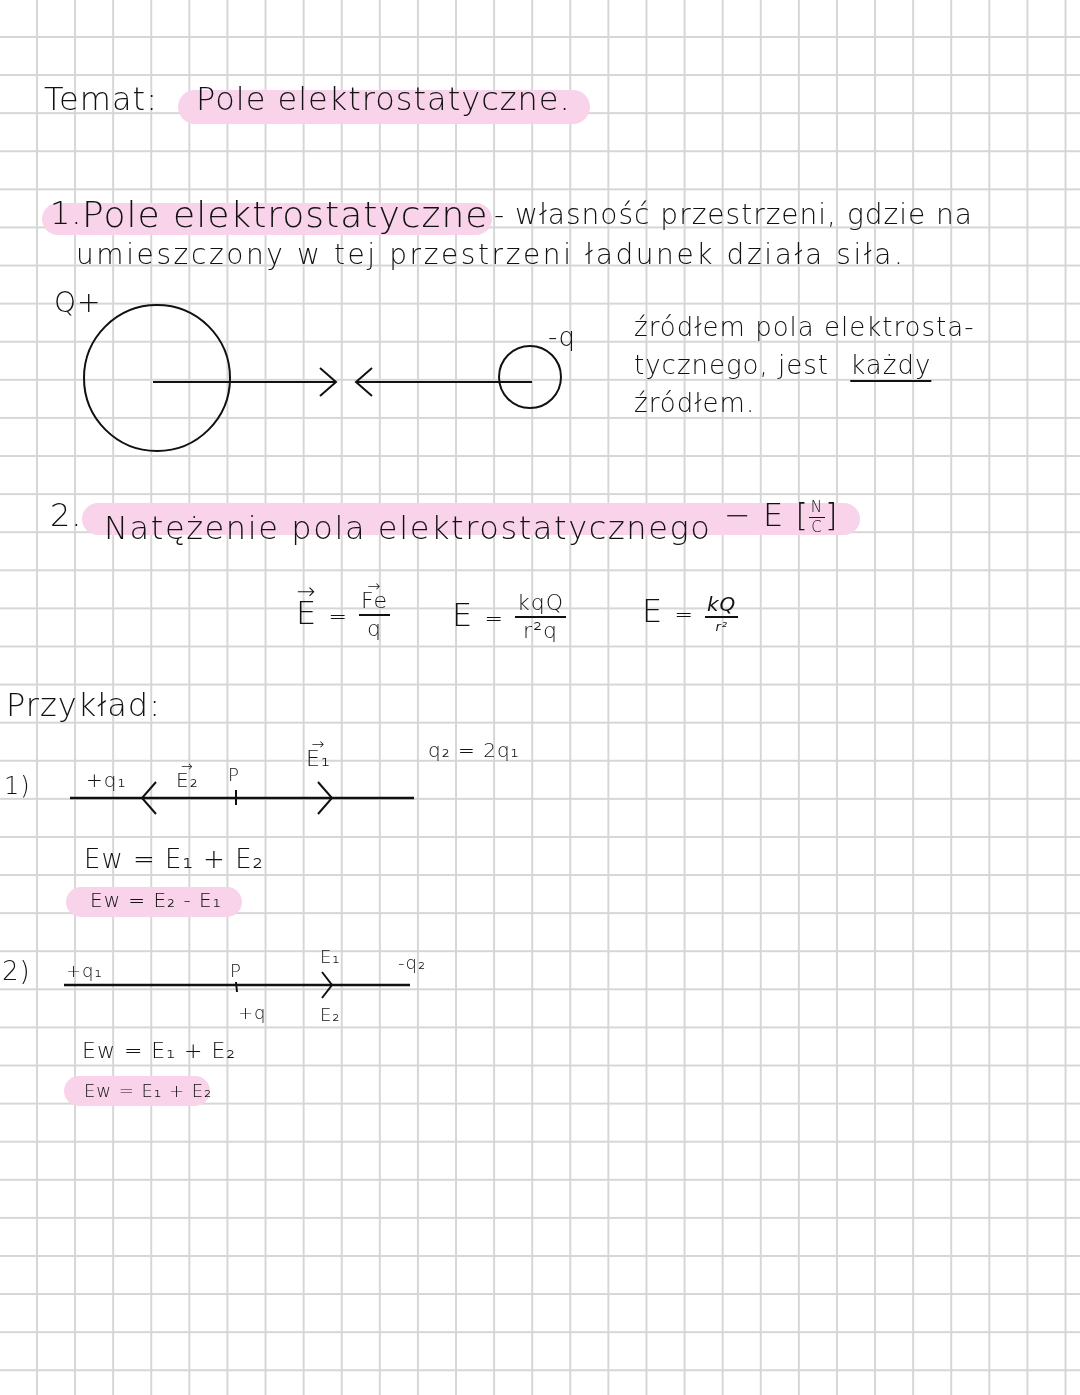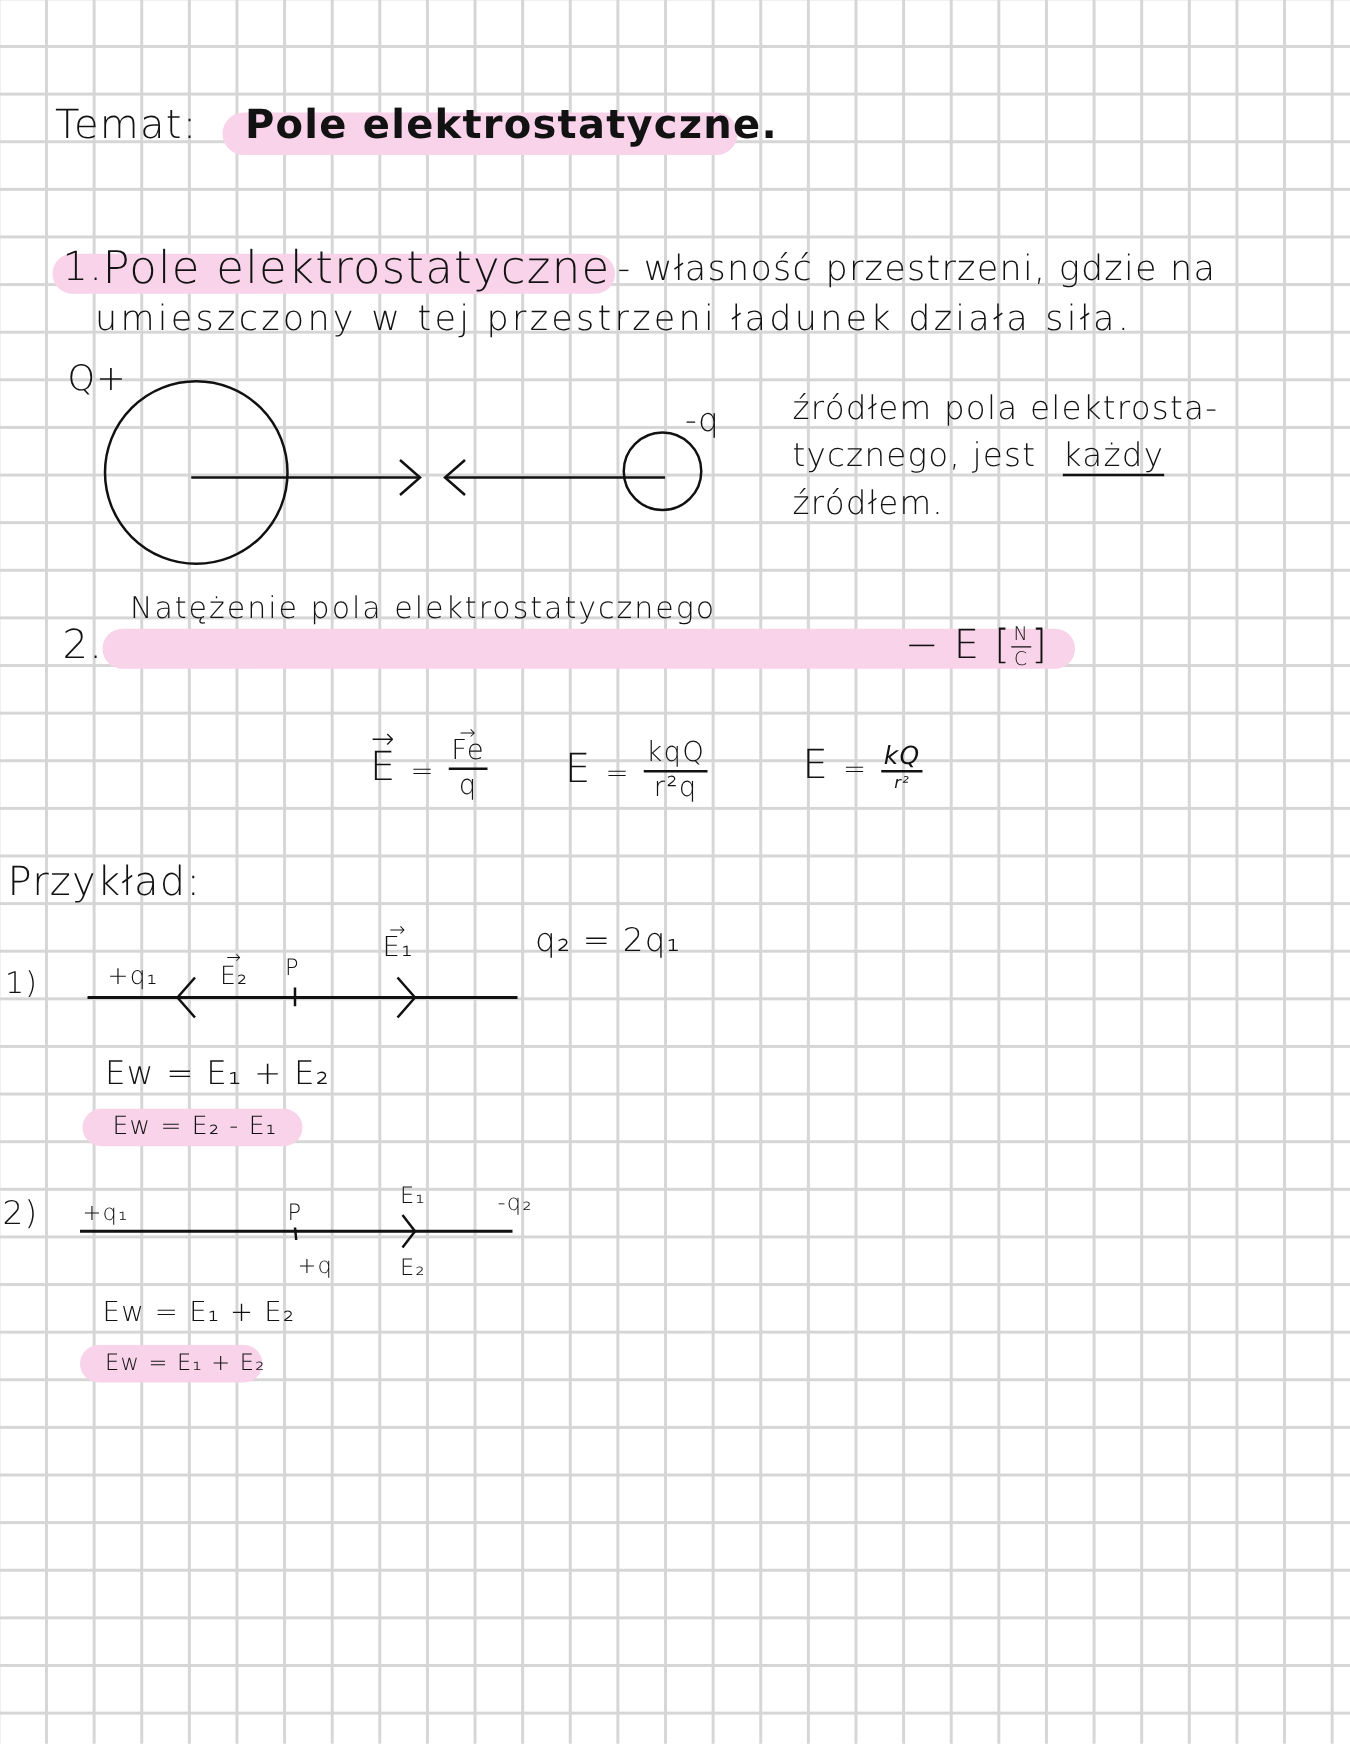--- a/index.html
+++ b/index.html
@@ -28,21 +28,21 @@
   .vec::before {
     content: "→"; position: absolute; left: 50%; transform: translateX(-50%);
     top: -0.72em; font-size: 0.7em;
   }
 </style>
 </head>
 <body>
 
 <div class="hl" style="left:178px; top:90px; width:412px; height:34px;"></div>
 <div class="abs hw" style="left:44px; top:80px; font-size:32px;">Temat:</div>
-<div class="abs hw" style="left:196px; top:80px; font-size:32px;font-weight:bold;">Pole elektrostatyczne.</div>
+<div class="abs hw" style="left:196px; top:80px; font-size:32px;">Pole elektrostatyczne.</div>
 
 <div class="hl" style="left:42px; top:203px; width:450px; height:32px;"></div>
 <div class="abs hw" style="left:50px; top:194px; font-size:32px;">1.</div>
 <div class="abs hw" style="left:82px; top:194px; font-size:36px;">Pole elektrostatyczne</div>
 <div class="abs hw" style="left:494px; top:198px; font-size:28px;">- własność przestrzeni, gdzie na</div>
 <div class="abs hw" style="left:76px; top:238px; font-size:28px; letter-spacing:2.6px;text-align:center;">umieszczony w tej przestrzeni ładunek działa siła.</div>
 
 <div class="abs hw" style="left:54px; top:286px; font-size:28px;">Q+</div>
 <div class="abs hw" style="left:548px; top:322px; font-size:26px;">-q</div>
 <svg width="1080" height="1395" style="left:0; top:0;">
@@ -56,21 +56,21 @@
 
 <div class="abs hw" style="left:634px; top:312px; font-size:26px;">źródłem pola elektrosta-</div>
 <div class="abs hw" style="left:634px; top:350px; font-size:26px;">
   <span>tycznego, jest</span>
   <span class="u" style="margin-left:12px;">każdy</span>
 </div>
 <div class="abs hw" style="left:634px; top:388px; font-size:26px;">źródłem.</div>
 
 <div class="hl" style="left:82px; top:503px; width:778px; height:32px;"></div>
 <div class="abs hw" style="left:50px; top:496px; font-size:32px;">2.</div>
-<div class="abs hw" style="left:104px; top:472px; font-size:24px; letter-spacing:1.6px;">Natężenie pola elektrostatycznego</div>
+<div class="abs hw" style="left:104px; top:509px; font-size:32px; letter-spacing:1.6px;">Natężenie pola elektrostatycznego</div>
 <div class="abs hw" style="left:724px; top:496px; font-size:32px;">
   <span>− E [</span><span class="frac" style="font-size:15px;">
       <span class="num" style="border-width:1px;">N</span>
       <span class="den">C</span>
     </span><span>]</span>
 </div>
 
 <div class="abs hw" style="left:296px; top:590px; font-size:32px;">
   <span class="vec">E</span>
   <span style="font-size:22px;">=</span>
@@ -96,21 +96,21 @@
     </span>
 </div>
 
 <div class="abs hw" style="left:6px; top:686px; font-size:32px;">Przykład:</div>
 
 <div class="abs hw" style="left:4px; top:772px; font-size:24px;">1)</div>
 <div class="abs hw" style="left:86px; top:768px; font-size:20px;">+q₁</div>
 <div class="abs hw" style="left:176px; top:768px; font-size:20px;"><span class="vec">E₂</span></div>
 <div class="abs hw" style="left:228px; top:764px; font-size:18px;">P</div>
 <div class="abs hw" style="left:306px; top:746px; font-size:22px;"><span class="vec">E₁</span></div>
-<div class="abs hw" style="left:428px; top:738px; font-size:26px;">q₂ = 2q₁</div>
+<div class="abs hw" style="left:428px; top:738px; font-size:20px;">q₂ = 2q₁</div>
 <svg width="1080" height="1395" style="left:0; top:0;">
   <line x1="70" y1="798" x2="414" y2="798" stroke="#111" stroke-width="2.5"></line>
   <polyline points="156,782 142,798 156,814" fill="none" stroke="#111" stroke-width="2"></polyline>
   <line x1="236" y1="790" x2="236" y2="805" stroke="#111" stroke-width="2"></line>
   <polyline points="318,782 332,798 318,814" fill="none" stroke="#111" stroke-width="2"></polyline>
 </svg>
 <div class="abs hw" style="left:84px; top:844px; font-size:26px;">Ew = E₁ + E₂</div>
 <div class="hl" style="left:66px; top:887px; width:176px; height:30px;"></div>
 <div class="abs hw" style="left:90px; top:888px; font-size:20px;">Ew = E₂ - E₁</div>
 

